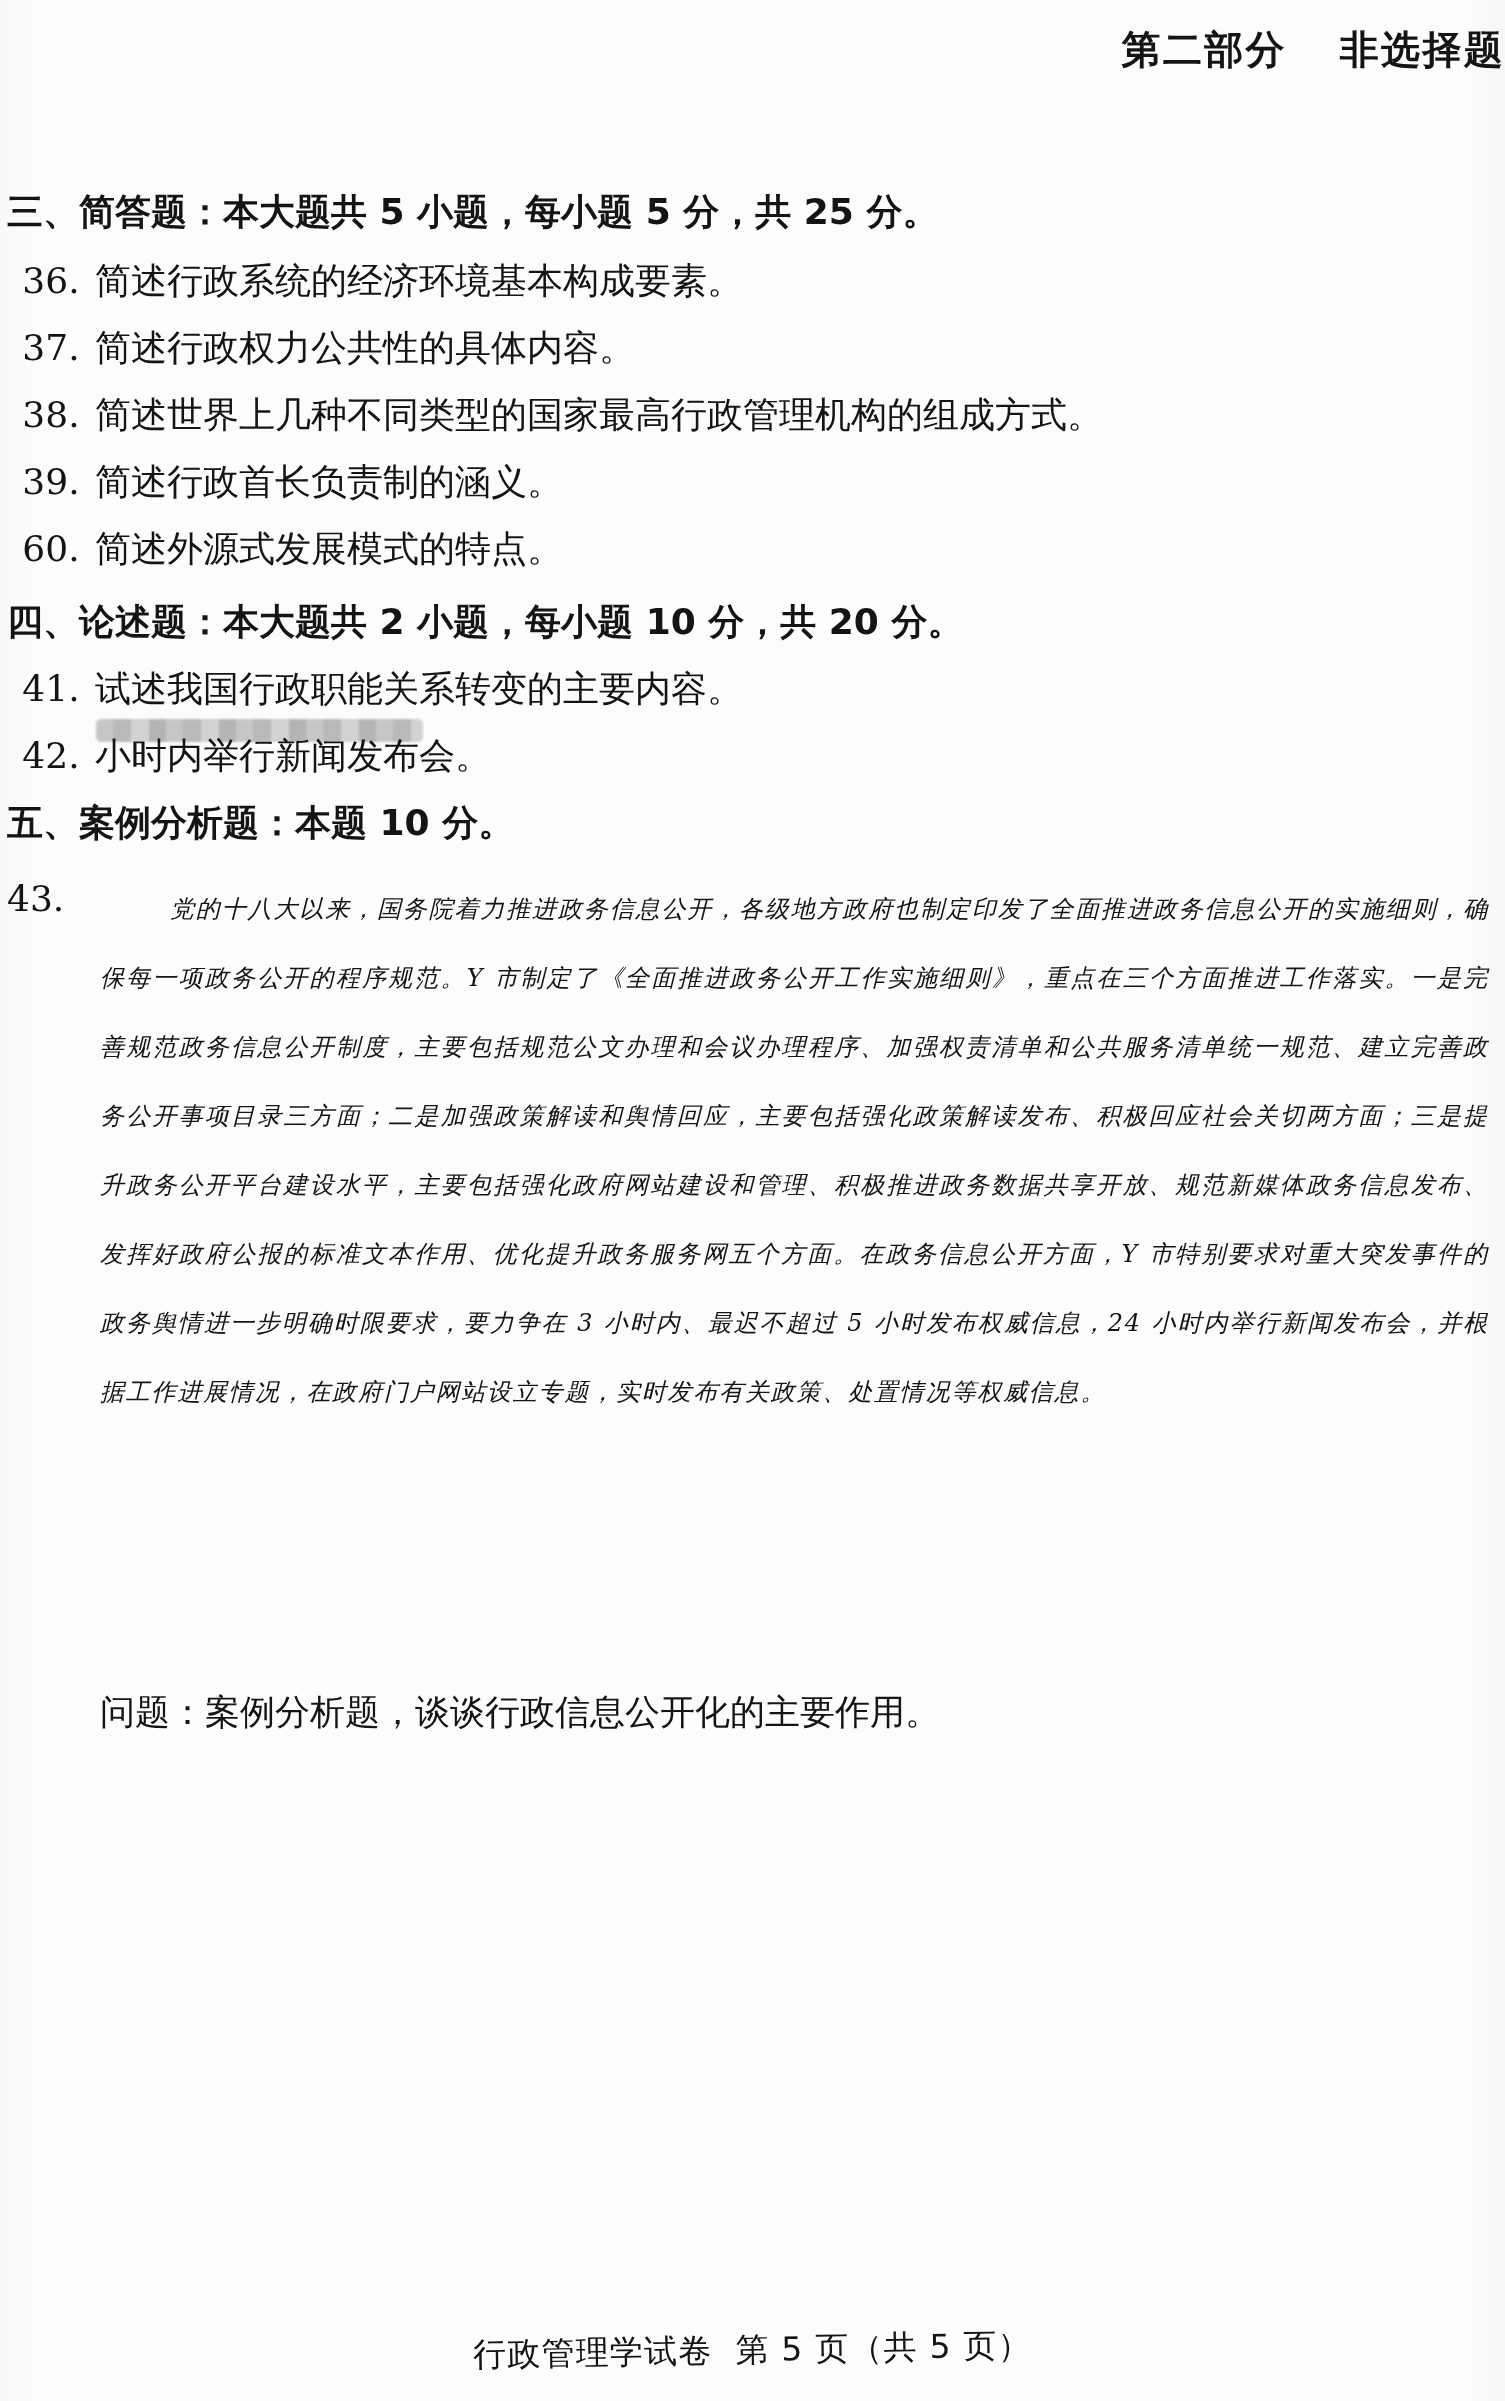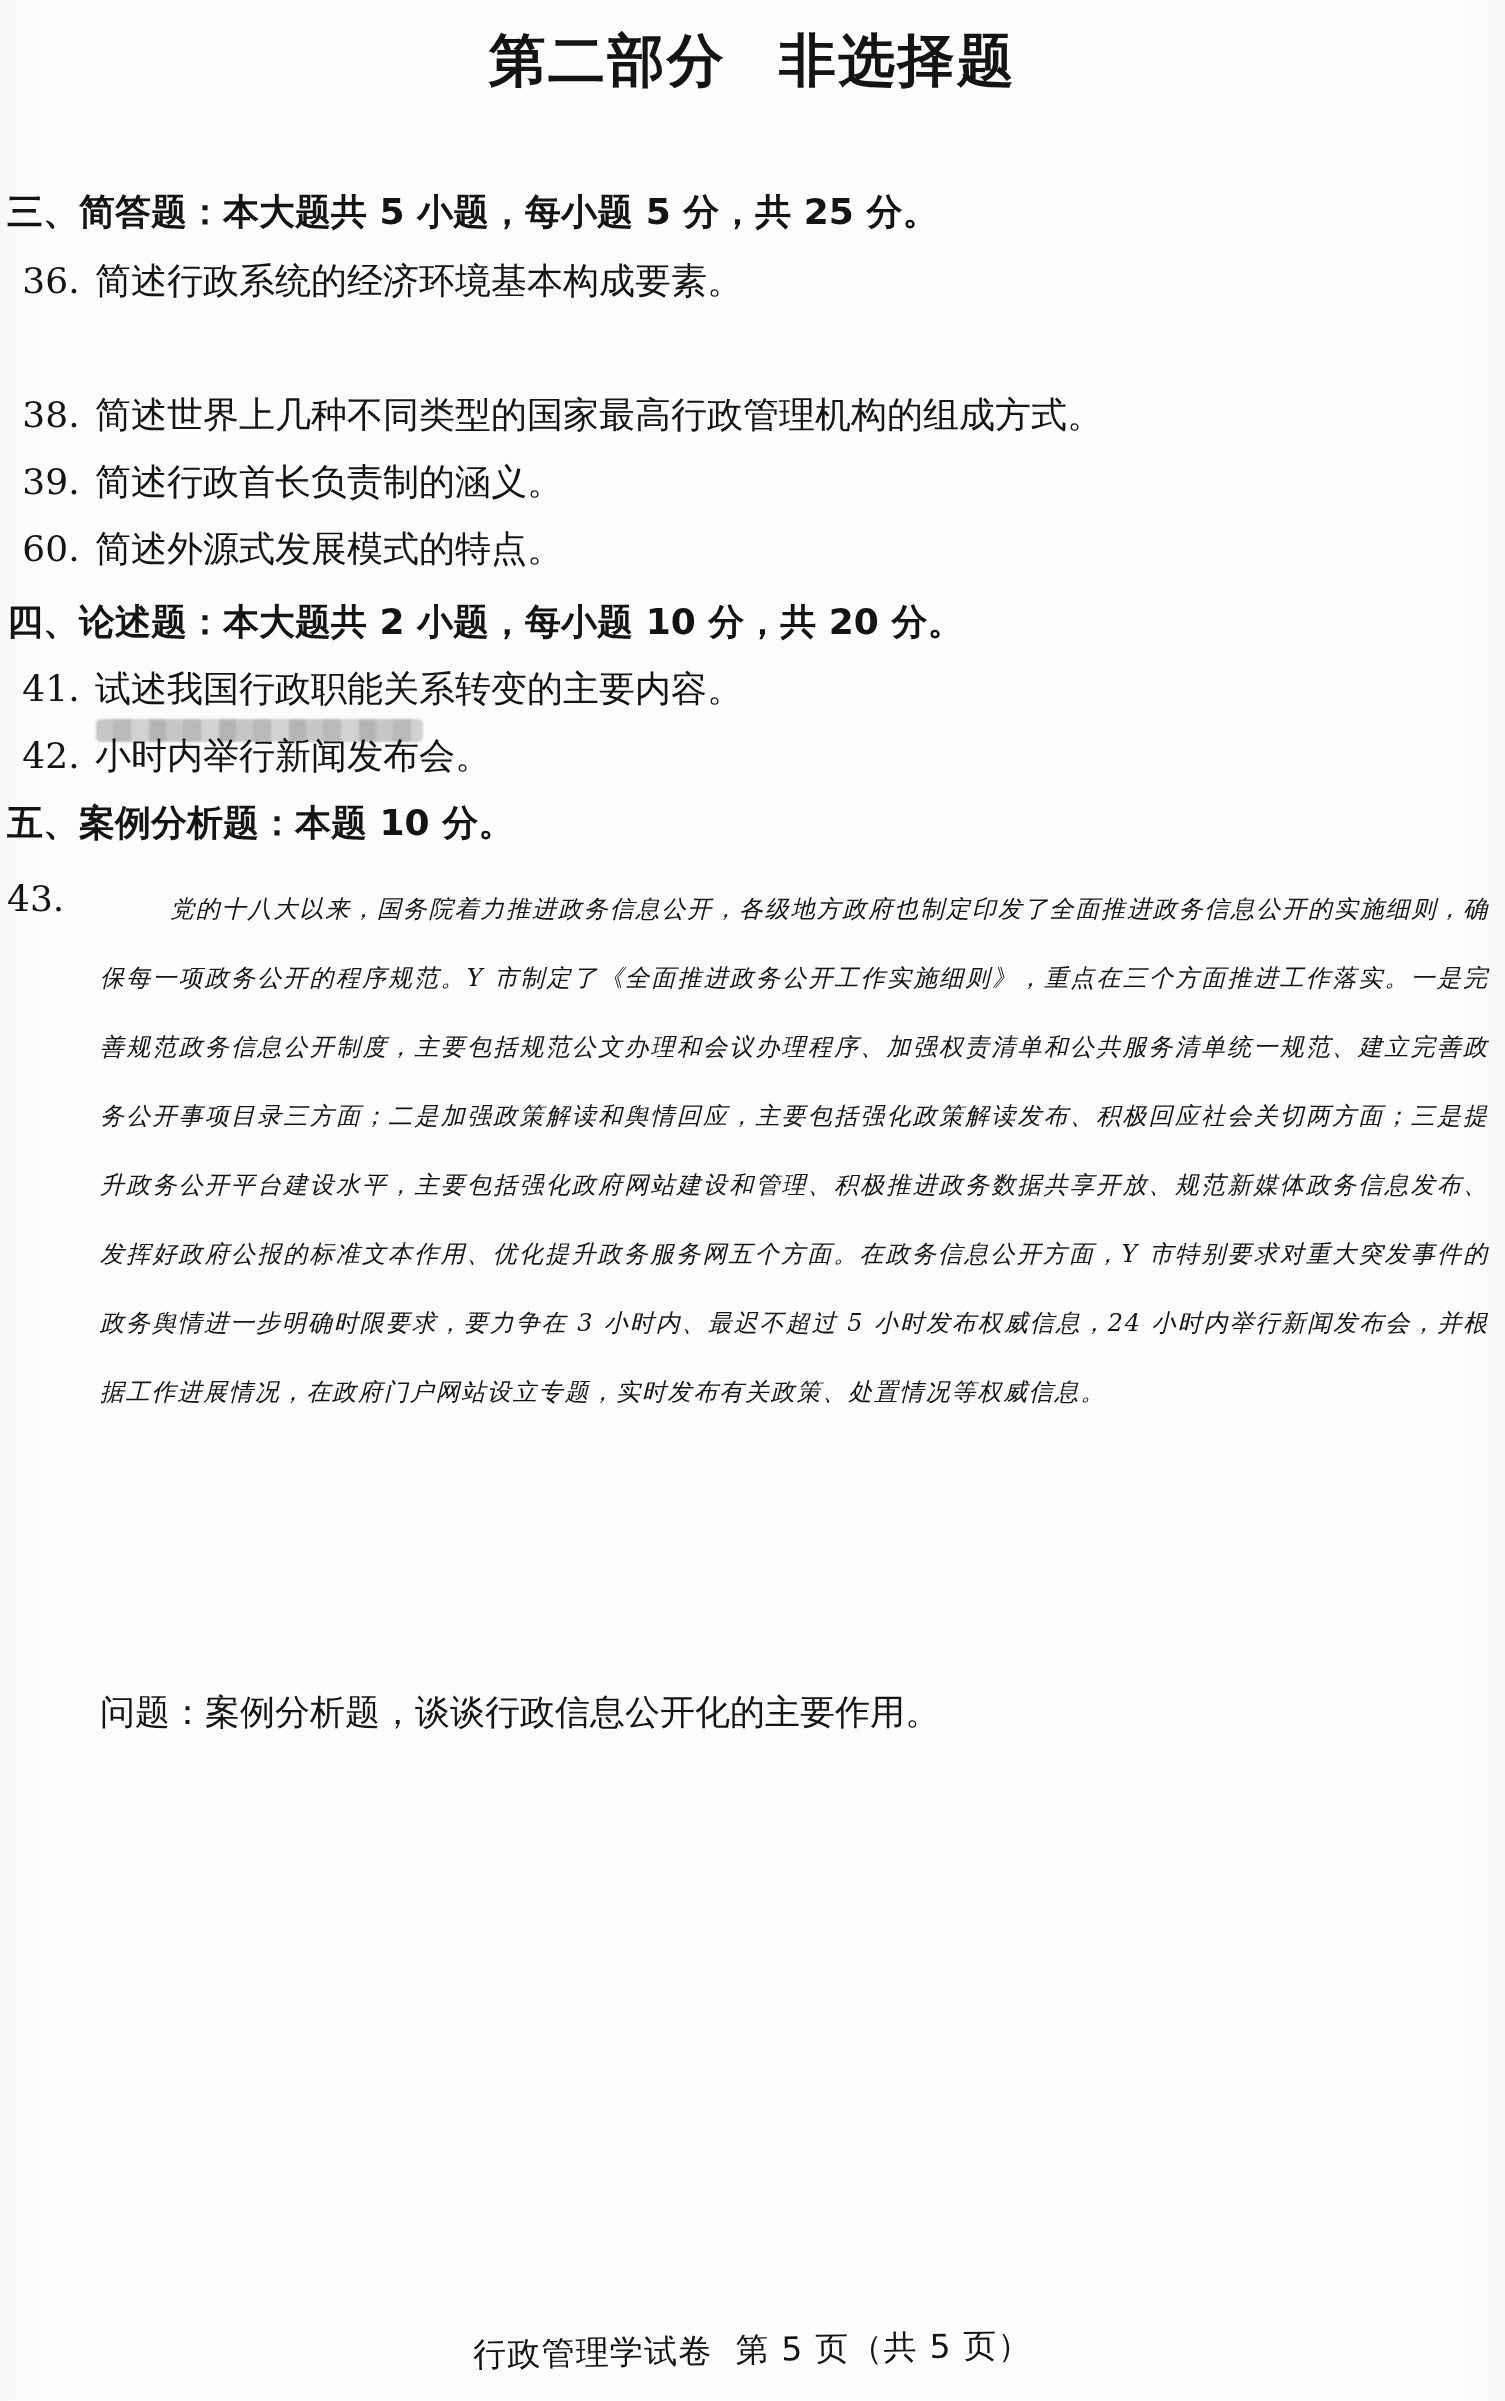--- a/index.html
+++ b/index.html
@@ -20,22 +20,22 @@
       inset: 0;
       background:
         linear-gradient(90deg, rgba(0,0,0,0.015) 0, rgba(0,0,0,0) 3%, rgba(0,0,0,0) 97%, rgba(0,0,0,0.02) 100%),
         #fcfcfc;
     }
     .title {
       position: absolute;
       left: 0;
       right: 0;
       top: 23px;
-      text-align: center;
-      font-size: 57px;
+      text-align: right;
+      font-size: 39px;
       font-weight: bold;
       letter-spacing: 2.3px;
     }
     .title .gap { display: inline-block; width: 53px; }
 
     .line {
       position: absolute;
       left: 7px;
       white-space: nowrap;
       font-size: 36px;
@@ -113,20 +113,23 @@
 
   <div class="title">
     <span>第二部分</span><span class="gap"></span><span>非选择题</span>
   </div>
 
   <div class="line section" style="top:188px;">三、简答题：本大题共 5 小题，每小题 5 分，共 25 分。</div>
 
   <div class="line" style="top:257px;">
     <span class="num">36.</span><span>简述行政系统的经济环境基本构成要素。</span>
   </div>
+  <div class="line" style="top:324px;">
+    <span class="num">37.</span><span>简述行政权力公共性的具体内容。</span>
+  </div>
   <div class="line" style="top:391px;">
     <span class="num">38.</span><span>简述世界上几种不同类型的国家最高行政管理机构的组成方式。</span>
   </div>
   <div class="line" style="top:458px;">
     <span class="num">39.</span><span>简述行政首长负责制的涵义。</span>
   </div>
   <div class="line" style="top:525px;">
     <span class="num">60.</span><span>简述外源式发展模式的特点。</span>
   </div>
 

